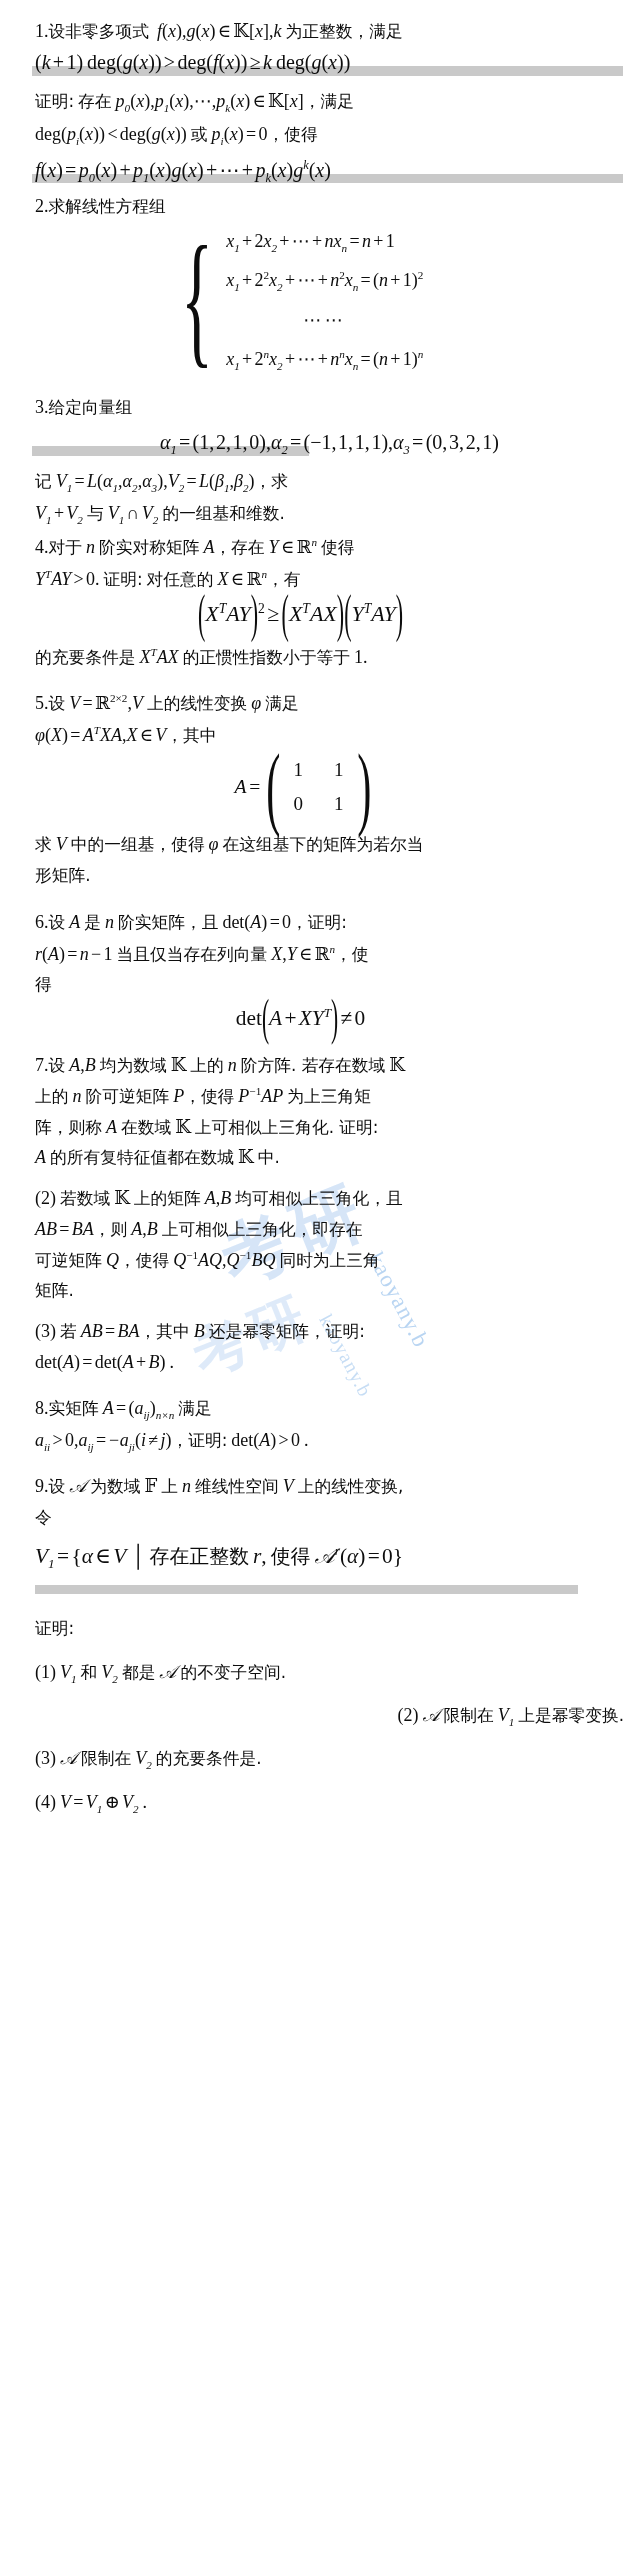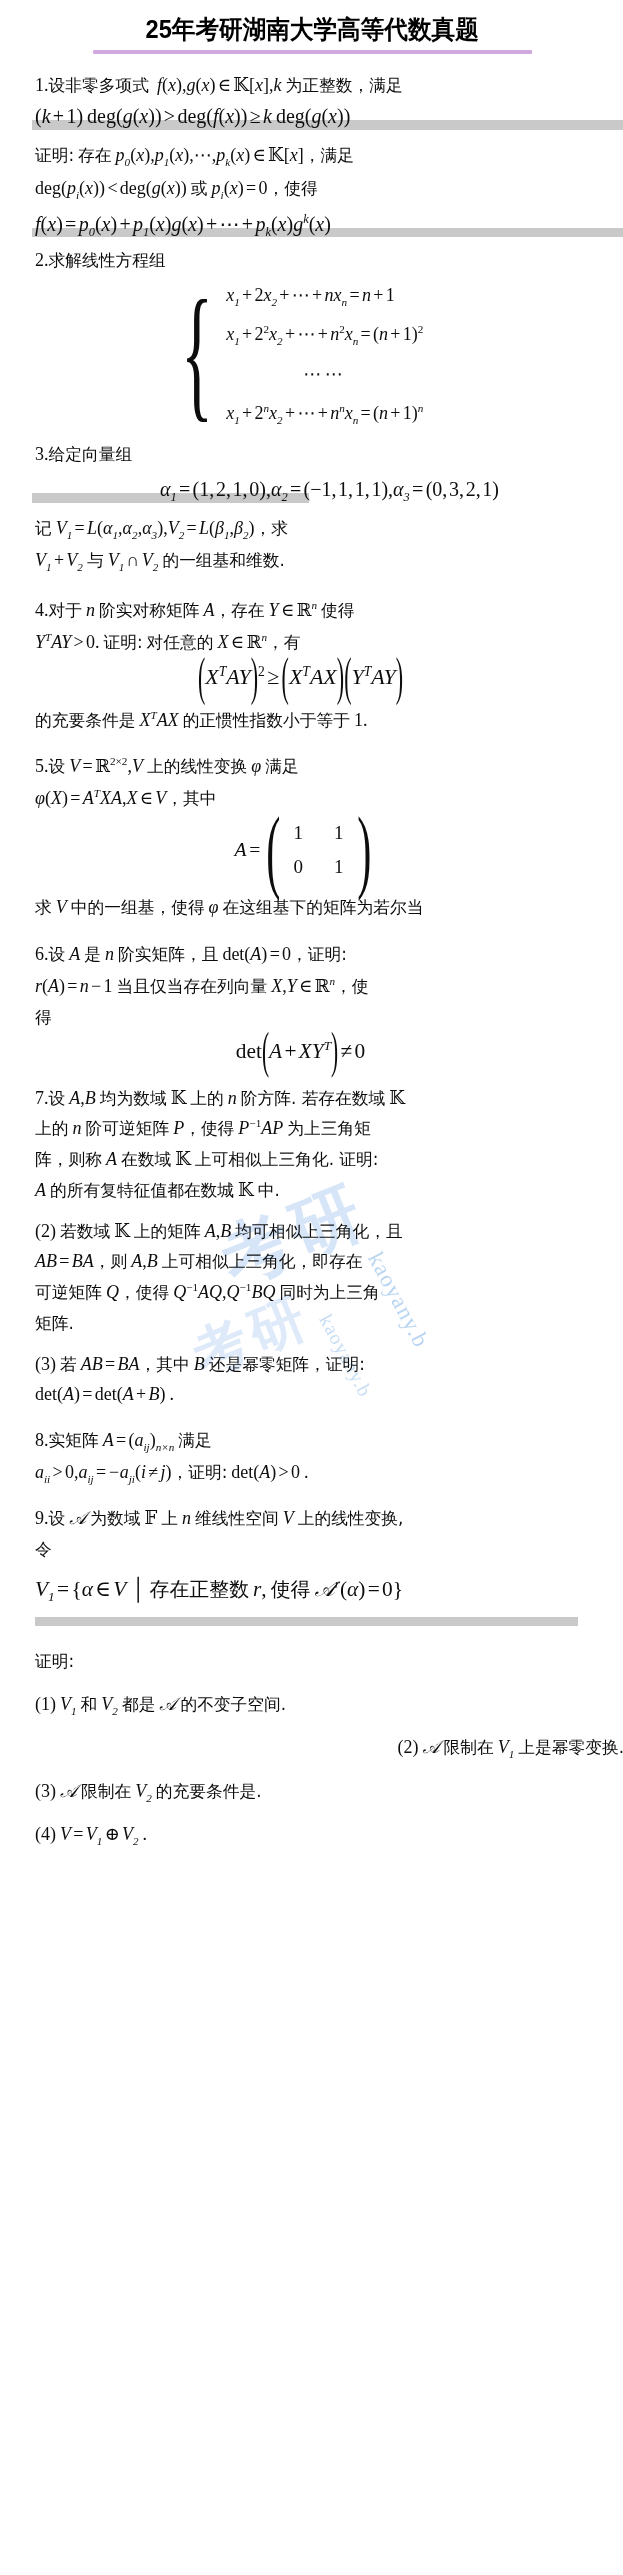--- a/index.html
+++ b/index.html
@@ -216,24 +216,20 @@
 </head>
 <body>
 
 <div class="page">
 
   <div class="watermark wm-cjk" style="left:219px; top:1189px;">考研</div>
   <div class="watermark wm-lat" style="left:346px; top:1287px;">kaoyany.b</div>
   <div class="watermark wm-cjk" style="left:191px; top:1299px; font-size:55px; opacity:.75;">考研</div>
   <div class="watermark wm-lat" style="left:300px; top:1345px; font-size:19.6px; opacity:.8;">kaoyany.b</div>
 
-  <div class="title-wrap">
-    <div class="doc-title">25年考研湖南大学高等代数真题</div>
-    <div class="title-rule"></div>
-  </div>
 
   <div class="content">
 
     <div class="blk" style="margin-top:22px;">
       <div class="line">
         <span class="mup">1.</span><span class="cn">设非零多项式</span><span class="sp"></span><span class="mi">f</span><span class="mup">(</span><span class="mi">x</span><span class="mup">),</span><span class="mi">g</span><span class="mup">(</span><span class="mi">x</span><span class="mup">)</span><span class="op">∈</span><span class="bb">𝕂</span><span class="mup">[</span><span class="mi">x</span><span class="mup">],</span><span class="mi">k</span><span class="sp-s"></span><span class="cn">为正整数，满足</span>
       </div>
 
       <div class="line overflow-row" style="margin-top:12px; font-size:20px;">
         <span class="hlbar" style="left:32px; right:-139px; bottom:-3.5px;"></span>
@@ -269,40 +265,40 @@
             <span class="mi">x</span><sub>1</sub><span class="op">+</span><span class="mup">2</span><sup class="mup">2</sup><span class="mi">x</span><sub>2</sub><span class="op">+</span><span class="mup">⋯</span><span class="op">+</span><span class="mi">n</span><sup class="mup">2</sup><span class="mi">x</span><sub>n</sub><span class="op">=</span><span class="mup">(</span><span class="mi">n</span><span class="op">+</span><span class="mup">1)</span><sup class="mup">2</sup>
           </div>
           <div class="sysrow sysdots">⋯⋯</div>
           <div class="sysrow">
             <span class="mi">x</span><sub>1</sub><span class="op">+</span><span class="mup">2</span><sup>n</sup><span class="mi">x</span><sub>2</sub><span class="op">+</span><span class="mup">⋯</span><span class="op">+</span><span class="mi">n</span><sup>n</sup><span class="mi">x</span><sub>n</sub><span class="op">=</span><span class="mup">(</span><span class="mi">n</span><span class="op">+</span><span class="mup">1)</span><sup>n</sup>
           </div>
         </div>
       </div>
     </div>
 
-    <div class="blk" style="margin-top:21px;">
+    <div class="blk" style="margin-top:28px;">
       <div class="line">
         <span class="mup">3.</span><span class="cn">给定向量组</span>
       </div>
 
       <div class="line overflow-row" style="margin-top:16px; font-size:20px;text-align:center;">
         <span class="hlbar" style="left:32px; width:277px; bottom:-3.5px;"></span>
         <span class="mi">α</span><sub>1</sub><span class="op">=</span><span class="mup">(1, 2, 1, 0),</span><span class="mi">α</span><sub>2</sub><span class="op">=</span><span class="mup">(−1, 1, 1, 1),</span><span class="mi">α</span><sub>3</sub><span class="op">=</span><span class="mup">(0, 3, 2, 1)</span>
       </div>
 
       <div class="line" style="margin-top:19.6px;">
         <span class="cn">记</span><span class="sp-s"></span><span class="mi">V</span><sub>1</sub><span class="op">=</span><span class="mi">L</span><span class="mup">(</span><span class="mi">α</span><sub>1</sub><span class="mup">,</span><span class="mi">α</span><sub>2</sub><span class="mup">,</span><span class="mi">α</span><sub>3</sub><span class="mup">),</span><span class="mi">V</span><sub>2</sub><span class="op">=</span><span class="mi">L</span><span class="mup">(</span><span class="mi">β</span><sub>1</sub><span class="mup">,</span><span class="mi">β</span><sub>2</sub><span class="mup">)</span><span class="cn">，求</span>
       </div>
 
       <div class="line" style="margin-top:14px;">
         <span class="mi">V</span><sub>1</sub><span class="op">+</span><span class="mi">V</span><sub>2</sub><span class="sp-s"></span><span class="cn">与</span><span class="sp-s"></span><span class="mi">V</span><sub>1</sub><span class="op">∩</span><span class="mi">V</span><sub>2</sub><span class="sp-s"></span><span class="cn">的一组基和维数.</span>
       </div>
     </div>
 
-    <div class="blk" style="margin-top:32px;">
+    <div class="blk" style="margin-top:16px;">
       <div class="line">
         <span class="mup">4.</span><span class="cn">对于</span><span class="sp-s"></span><span class="mi">n</span><span class="sp-s"></span><span class="cn">阶实对称矩阵</span><span class="sp-s"></span><span class="mi">A</span><span class="cn">，存在</span><span class="sp-s"></span><span class="mi">Y</span><span class="op">∈</span><span class="bb">ℝ</span><sup>n</sup><span class="sp-s"></span><span class="cn">使得</span>
       </div>
 
       <div class="line" style="margin-top:14px;">
         <span class="mi">Y</span><sup>T</sup><span class="mi">AY</span><span class="op">&gt;</span><span class="mup">0</span><span class="mup">.</span><span class="sp-s"></span><span class="cn">证明:</span><span class="sp-s"></span><span class="cn">对任意的</span><span class="sp-s"></span><span class="mi">X</span><span class="op">∈</span><span class="bb">ℝ</span><sup>n</sup><span class="cn">，有</span>
       </div>
 
       <div class="line disp" style="margin-top:15px; font-size:22px;">
         <span class="paren-tall">(</span><span class="mi">X</span><sup>T</sup><span class="mi">AY</span><span class="paren-tall">)</span><sup class="mup" style="font-style:normal;">2</sup><span class="op">≥</span><span class="paren-tall">(</span><span class="mi">X</span><sup>T</sup><span class="mi">AX</span><span class="paren-tall">)</span><span class="paren-tall">(</span><span class="mi">Y</span><sup>T</sup><span class="mi">AY</span><span class="paren-tall">)</span>
@@ -331,20 +327,23 @@
           <span>0</span>
           <span>1</span>
         </div>
         <span class="matparen">)</span>
       </div>
 
       <div class="line" style="margin-top:19.6px;">
         <span class="cn">求</span><span class="sp-s"></span><span class="mi">V</span><span class="sp-s"></span><span class="cn">中的一组基，使得</span><span class="sp-s"></span><span class="mi">φ</span><span class="sp-s"></span><span class="cn">在这组基下的矩阵为若尔当</span>
       </div>
 
+      <div class="line" style="margin-top:12.7px;">
+        <span class="cn">形矩阵.</span>
+      </div>
     </div>
 
     <div class="blk" style="margin-top:29px;">
       <div class="line">
         <span class="mup">6.</span><span class="cn">设</span><span class="sp-s"></span><span class="mi">A</span><span class="sp-s"></span><span class="cn">是</span><span class="sp-s"></span><span class="mi">n</span><span class="sp-s"></span><span class="cn">阶实矩阵，且</span><span class="sp-s"></span><span class="mup">det(</span><span class="mi">A</span><span class="mup">)</span><span class="op">=</span><span class="mup">0</span><span class="cn">，证明:</span>
       </div>
 
       <div class="line" style="margin-top:14px;">
         <span class="mi">r</span><span class="mup">(</span><span class="mi">A</span><span class="mup">)</span><span class="op">=</span><span class="mi">n</span><span class="op">−</span><span class="mup">1</span><span class="sp-s"></span><span class="cn">当且仅当存在列向量</span><span class="sp-s"></span><span class="mi">X</span><span class="mup">,</span><span class="mi">Y</span><span class="op">∈</span><span class="bb">ℝ</span><sup>n</sup><span class="cn">，使</span>
       </div>

